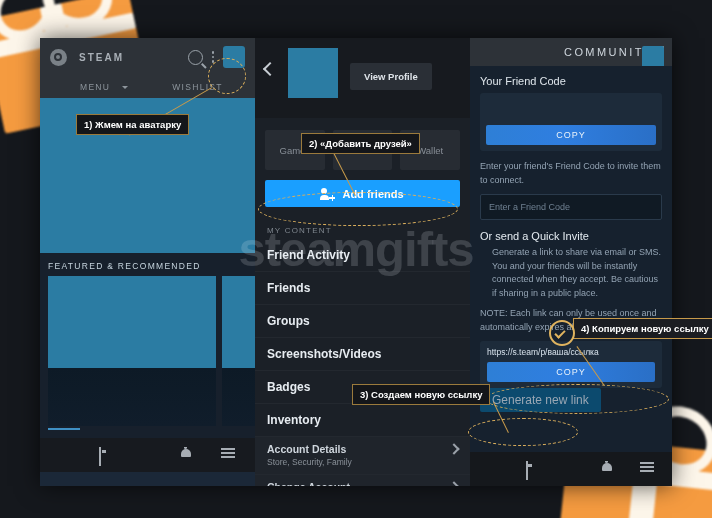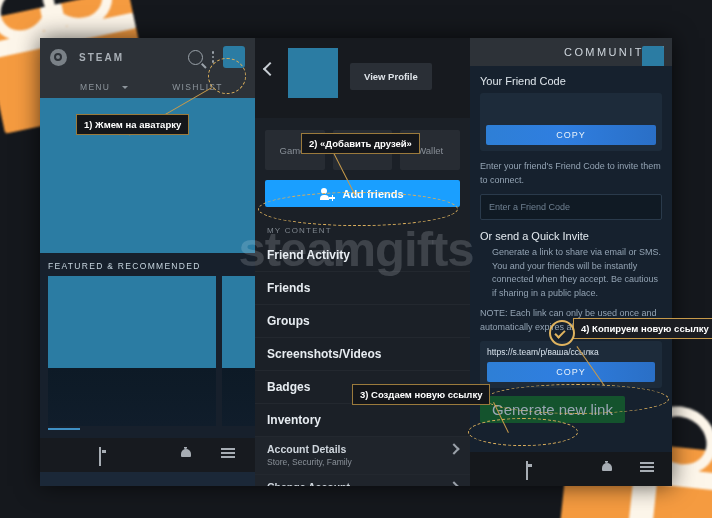--- a/index.html
+++ b/index.html
@@ -125,21 +125,21 @@
   .code-blank{height:26px;}
   .btn-copy{height:20px;border-radius:2px;display:flex;align-items:center;justify-content:center;
      color:#e9f2fa;font-size:9px;letter-spacing:1px;
      background:linear-gradient(90deg,#2e7fd6 0%,#2f7ee0 45%,#2a6fc6 100%);}
   .rt-p{color:#93a3b3;font-size:9px;line-height:1.5;margin:9px 0 7px 0;}
   .inp{height:24px;background:#101a24;border:1px solid #2a3a4b;border-radius:2px;
      display:flex;align-items:center;padding:0 8px;color:#6f8091;font-size:9px;}
   .rt-h2{color:#e4ebf1;font-size:11px;margin:10px 0 4px 0;}
   .link-card{background:#1d2b3a;border-radius:3px;padding:6px 7px;margin-top:7px;}
   .link-url{color:#d7e2ec;font-size:8.5px;margin-bottom:5px;}
-  .gen-link{margin-top:8px;display:inline-block;background:#14532d;color:#9aa7b4;font-size:15px;
+  .gen-link{margin-top:0;display:inline-block;background:#0c4a6e;color:#9aa7b4;font-size:12px;
      padding:5px 12px;border-radius:2px;}
 
   
   #watermark{position:absolute;left:40px;top:225px;width:632px;text-align:center;
      font-size:49px;font-weight:bold;color:rgba(235,242,248,.17);letter-spacing:-1px;
      pointer-events:none;line-height:1;}
 
   
   .ann{position:absolute;background:#14161a;color:#fff;font-size:9.5px;font-weight:bold;
      padding:4px 7px;border:1px solid #9b7a3c;white-space:nowrap;z-index:40;}

